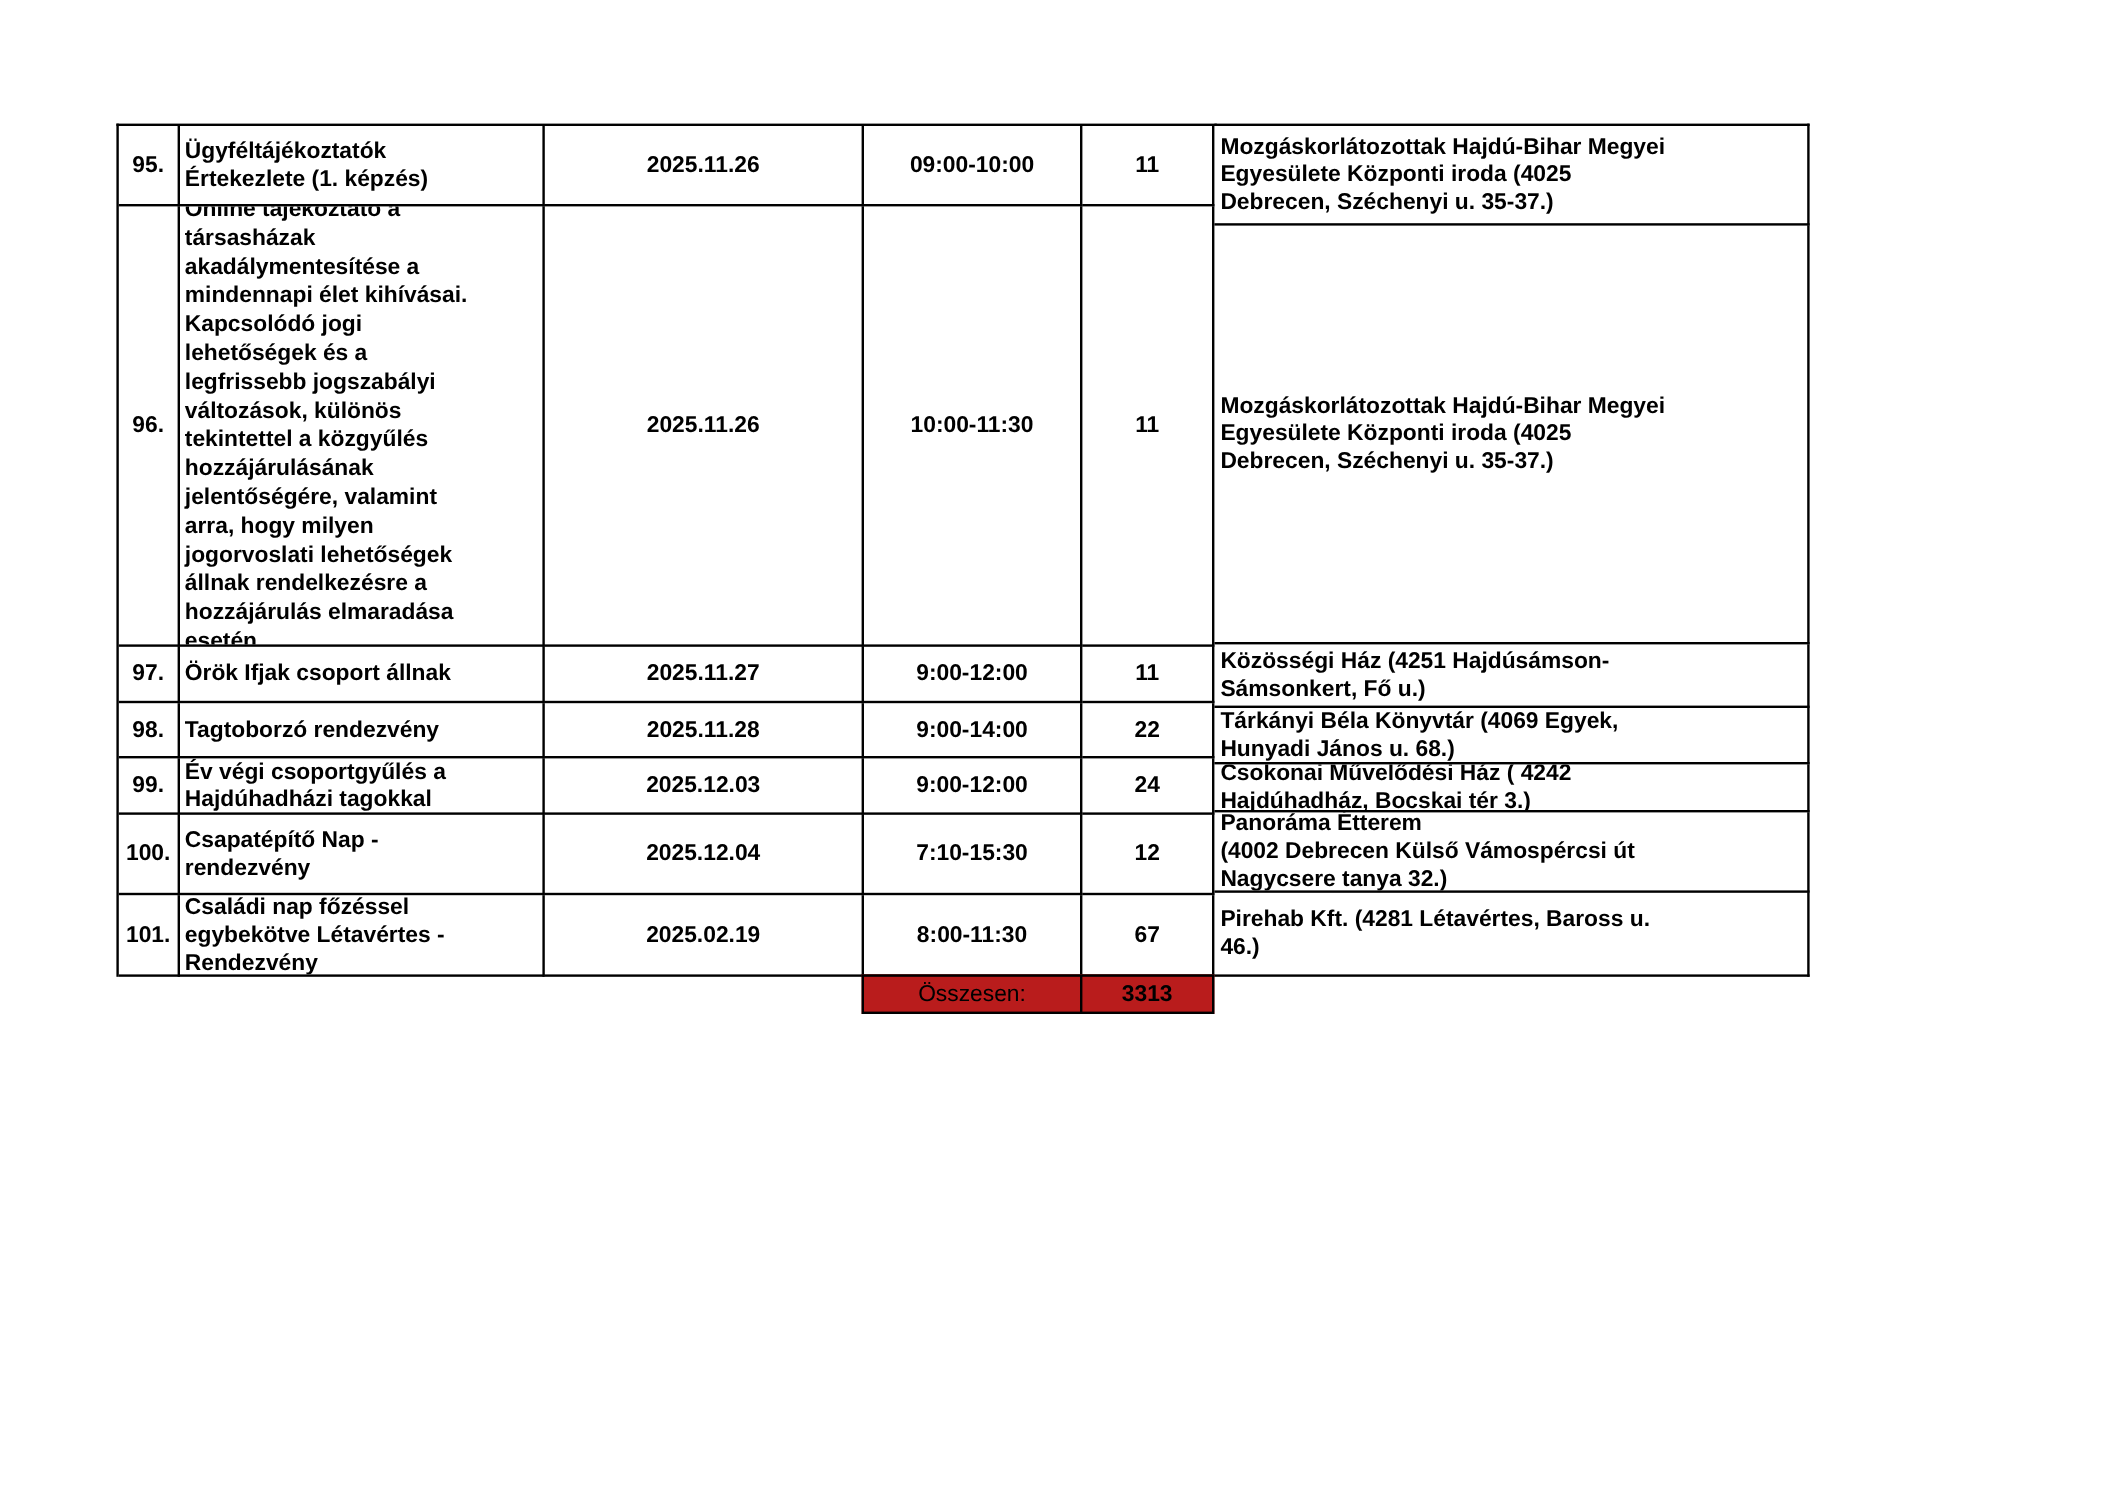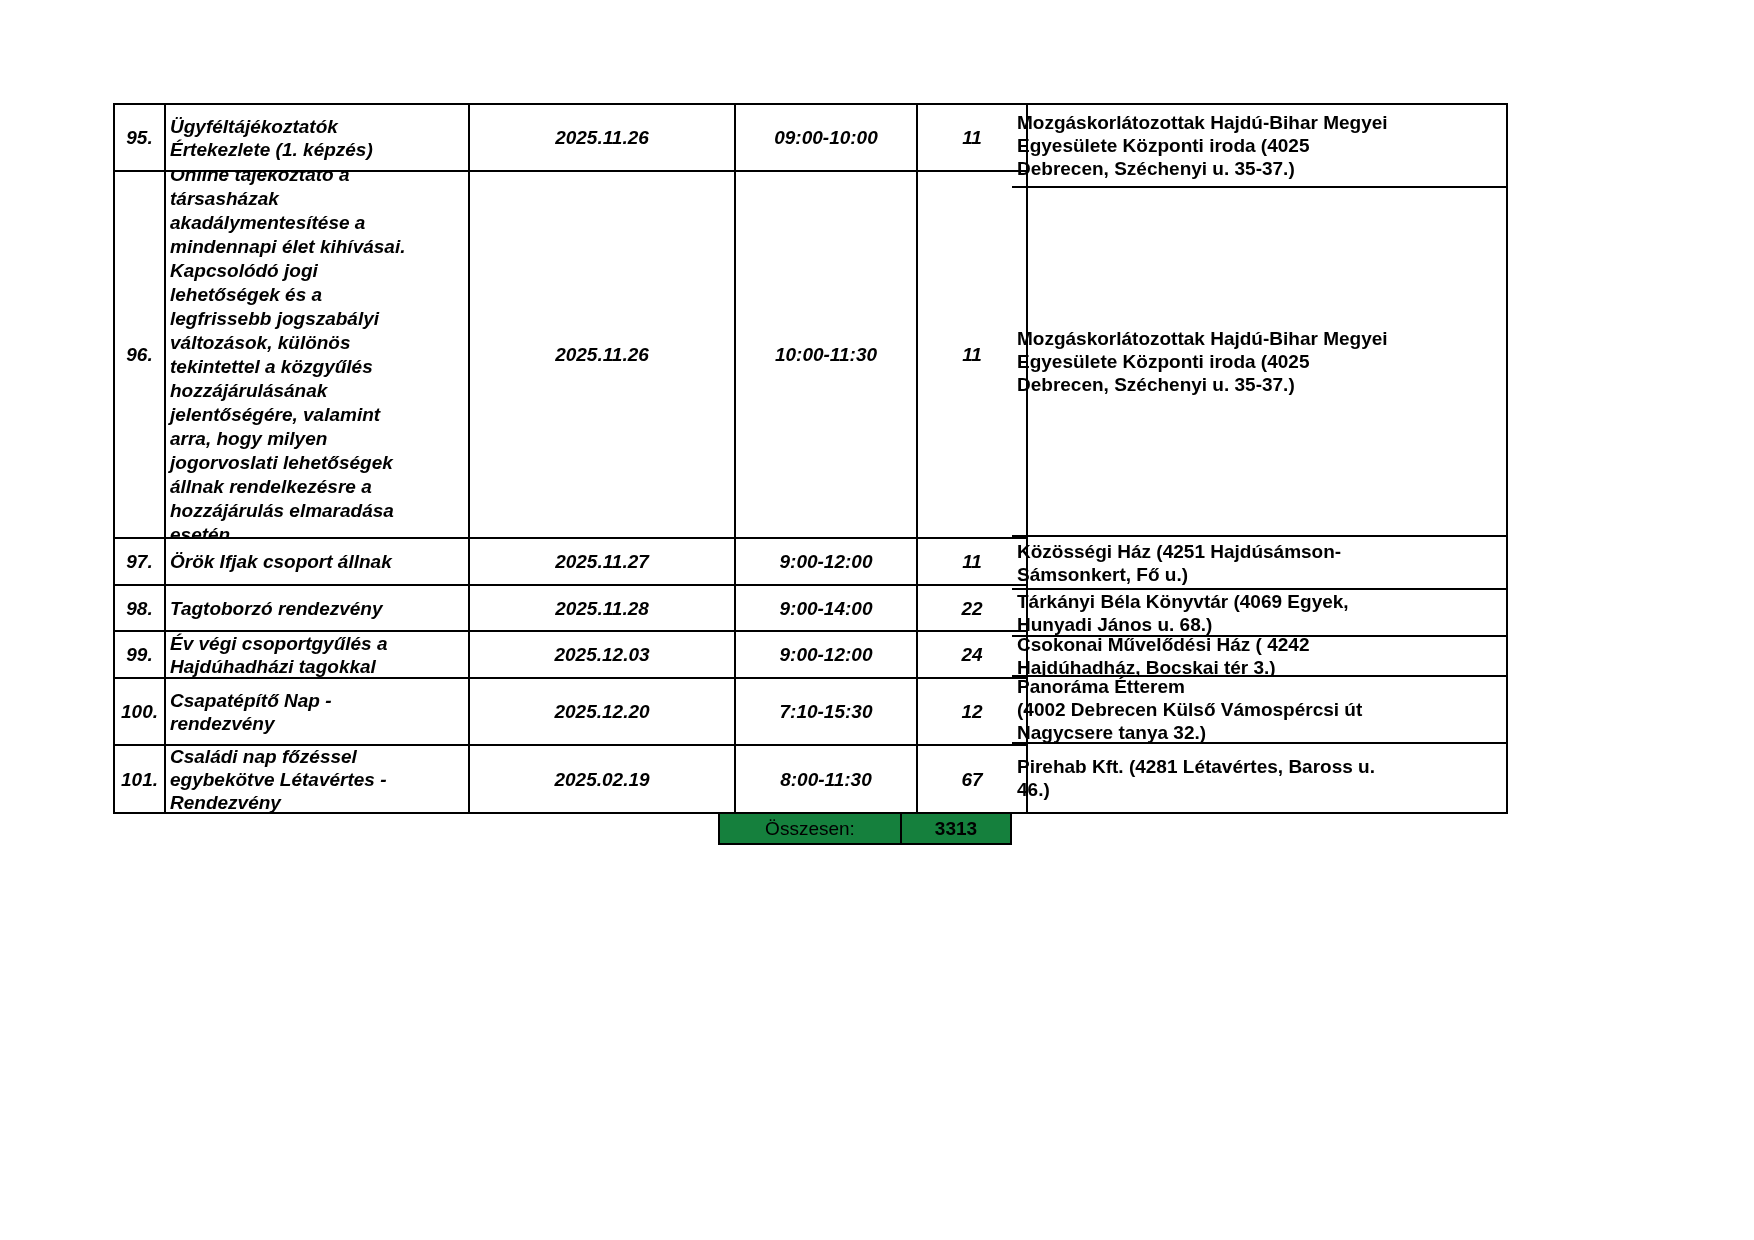--- a/index.html
+++ b/index.html
@@ -1,44 +1,44 @@
 <!DOCTYPE html>
 <html><head>
 <meta charset="utf-8">
 <style>
   html,body{margin:0;padding:0;background:#ffffff;}
   .page{position:relative;width:1754px;height:1240px;background:#ffffff;overflow:hidden;
         font-family:"Liberation Sans","DejaVu Sans",sans-serif;color:#000;}
   .sheet{position:absolute;left:97px;top:103px;width:1345px;height:745px;}
 
   
-  .grid{position:absolute;left:16px;top:0;display:grid;
+  .grid{position:absolute;left:0;top:0;display:grid;
         grid-template-columns:51px 304px 266px 182px 110px;
         grid-template-rows:67px 367px 47px 46px 47px 67px 68px;
-        border-top:2px solid #000;border-left:2px solid #000;width:915px;box-sizing:content-box;font-style:italic;}
+        border-top:2px solid #000;border-left:2px solid #000;width:915px;box-sizing:content-box;}
   .cell{box-sizing:border-box;border-right:2px solid #000;border-bottom:2px solid #000;
         display:flex;align-items:center;overflow:hidden;
         font-weight:bold;font-size:19px;line-height:23px;}
   .ctr{justify-content:center;text-align:center;}
   .lft{padding:0 4px;white-space:pre-line;text-align:left;}
   .longclip{line-height:24px;}
 
   
   .loc-col{position:absolute;left:915px;top:0;width:426px;}
   .loc{box-sizing:border-box;width:496px;border-right:2px solid #000;border-bottom:2px solid #000;
        display:flex;align-items:center;overflow:hidden;padding:0 5px;white-space:pre-line;
        font-weight:bold;font-size:19px;line-height:23px;}
   .loc:first-child{border-top:2px solid #000;}
   .lh0{height:85px}.lh1{height:349px}.lh2{height:53px}.lh3{height:47px}
   .lh4{height:40px}.lh5{height:67px}.lh6{height:70px}
 
   
   .totals{position:absolute;left:621px;top:709px;display:flex;}
   .tot{box-sizing:border-box;height:33px;border:2px solid #000;display:flex;
-       align-items:center;justify-content:center;font-size:19px;background:#15803d;text-align:center;}
+       align-items:center;justify-content:center;font-size:19px;background:#b91c1c;text-align:center;}
   .tot-label{width:184px;font-weight:normal;}
   .tot-value{width:112px;font-weight:bold;margin-left:-2px;}
 </style>
 </head>
 <body>
 
 <div class="page">
   <div class="sheet">
 
     <div class="grid">
@@ -86,21 +86,21 @@
       <div class="cell ctr">99.</div>
       <div class="cell lft">Év végi csoportgyűlés a
 Hajdúhadházi tagokkal</div>
       <div class="cell ctr">2025.12.03</div>
       <div class="cell ctr">9:00-12:00</div>
       <div class="cell ctr">24</div>
 
       <div class="cell ctr">100.</div>
       <div class="cell lft">Csapatépítő Nap -
 rendezvény</div>
-      <div class="cell ctr">2025.12.20</div>
+      <div class="cell ctr">2025.12.04</div>
       <div class="cell ctr">7:10-15:30</div>
       <div class="cell ctr">12</div>
 
       <div class="cell ctr">101.</div>
       <div class="cell lft">Családi nap főzéssel
 egybekötve Létavértes -
 Rendezvény</div>
       <div class="cell ctr">2025.02.19</div>
       <div class="cell ctr">8:00-11:30</div>
       <div class="cell ctr">67</div>

